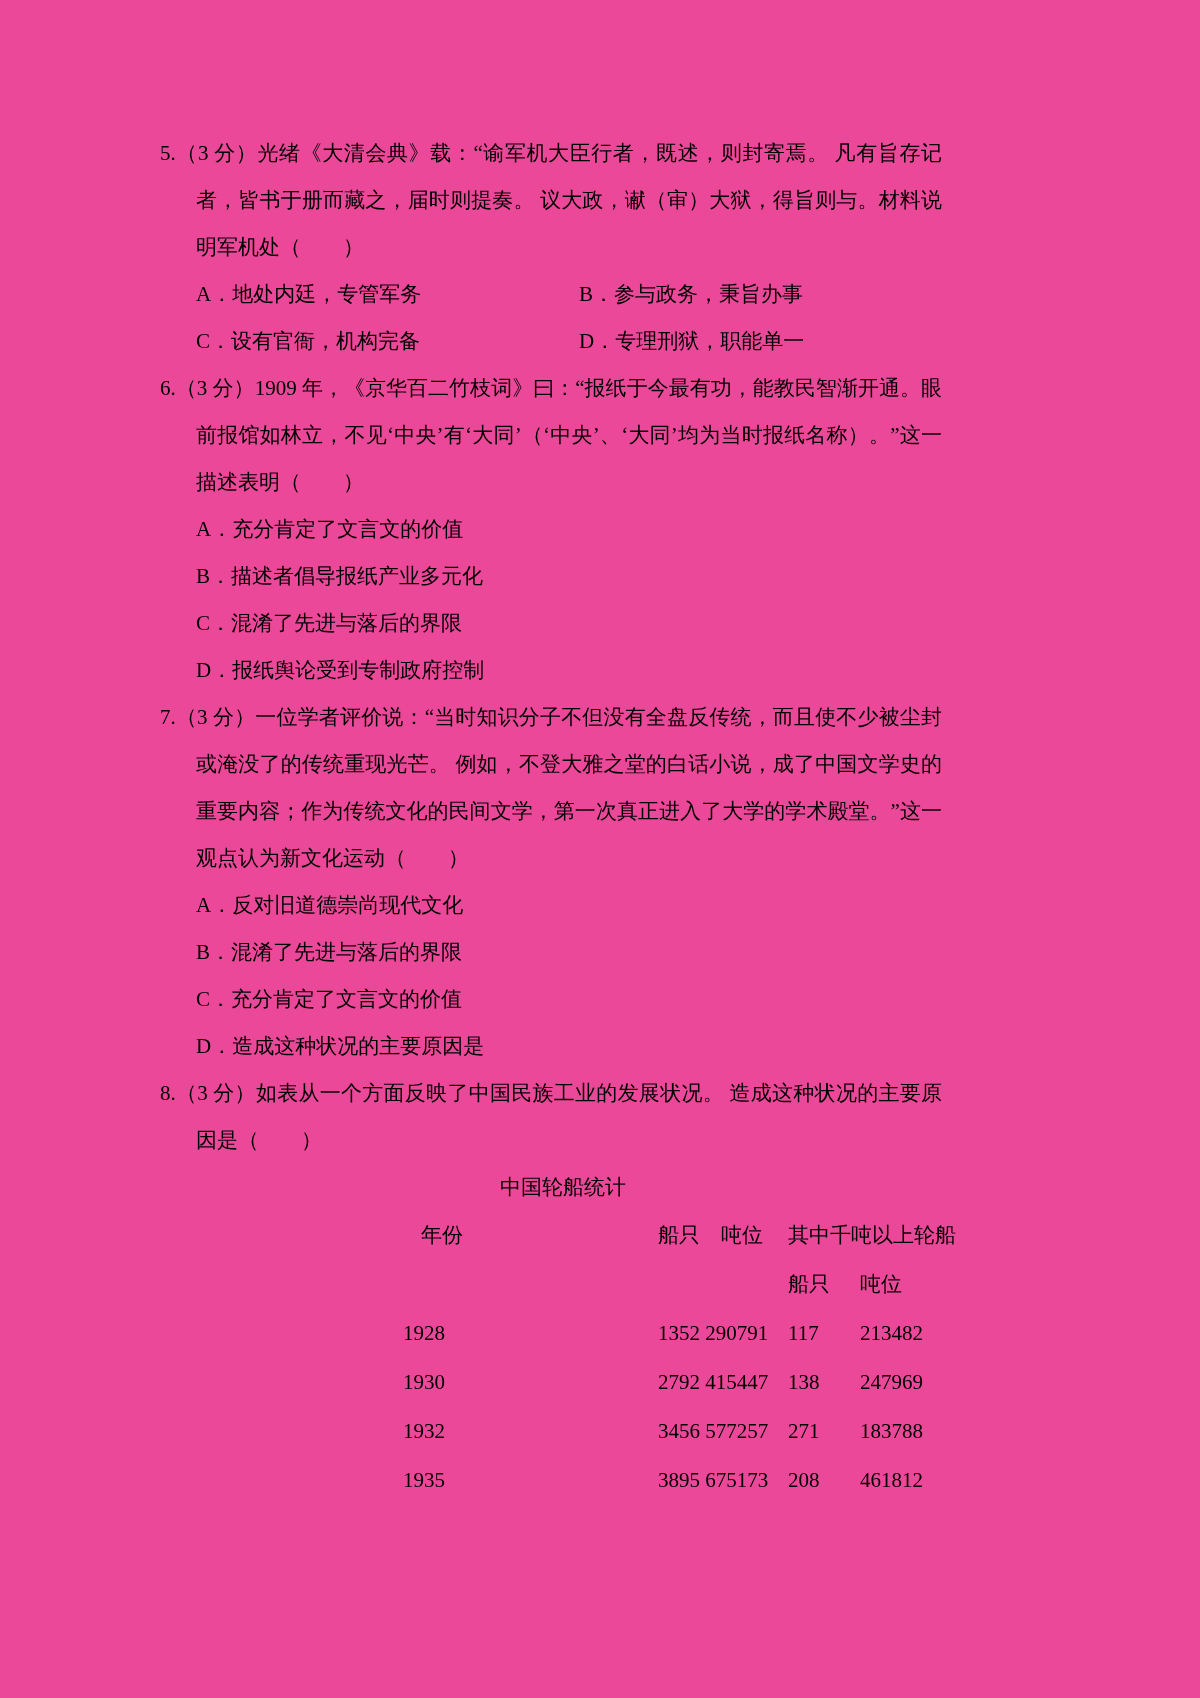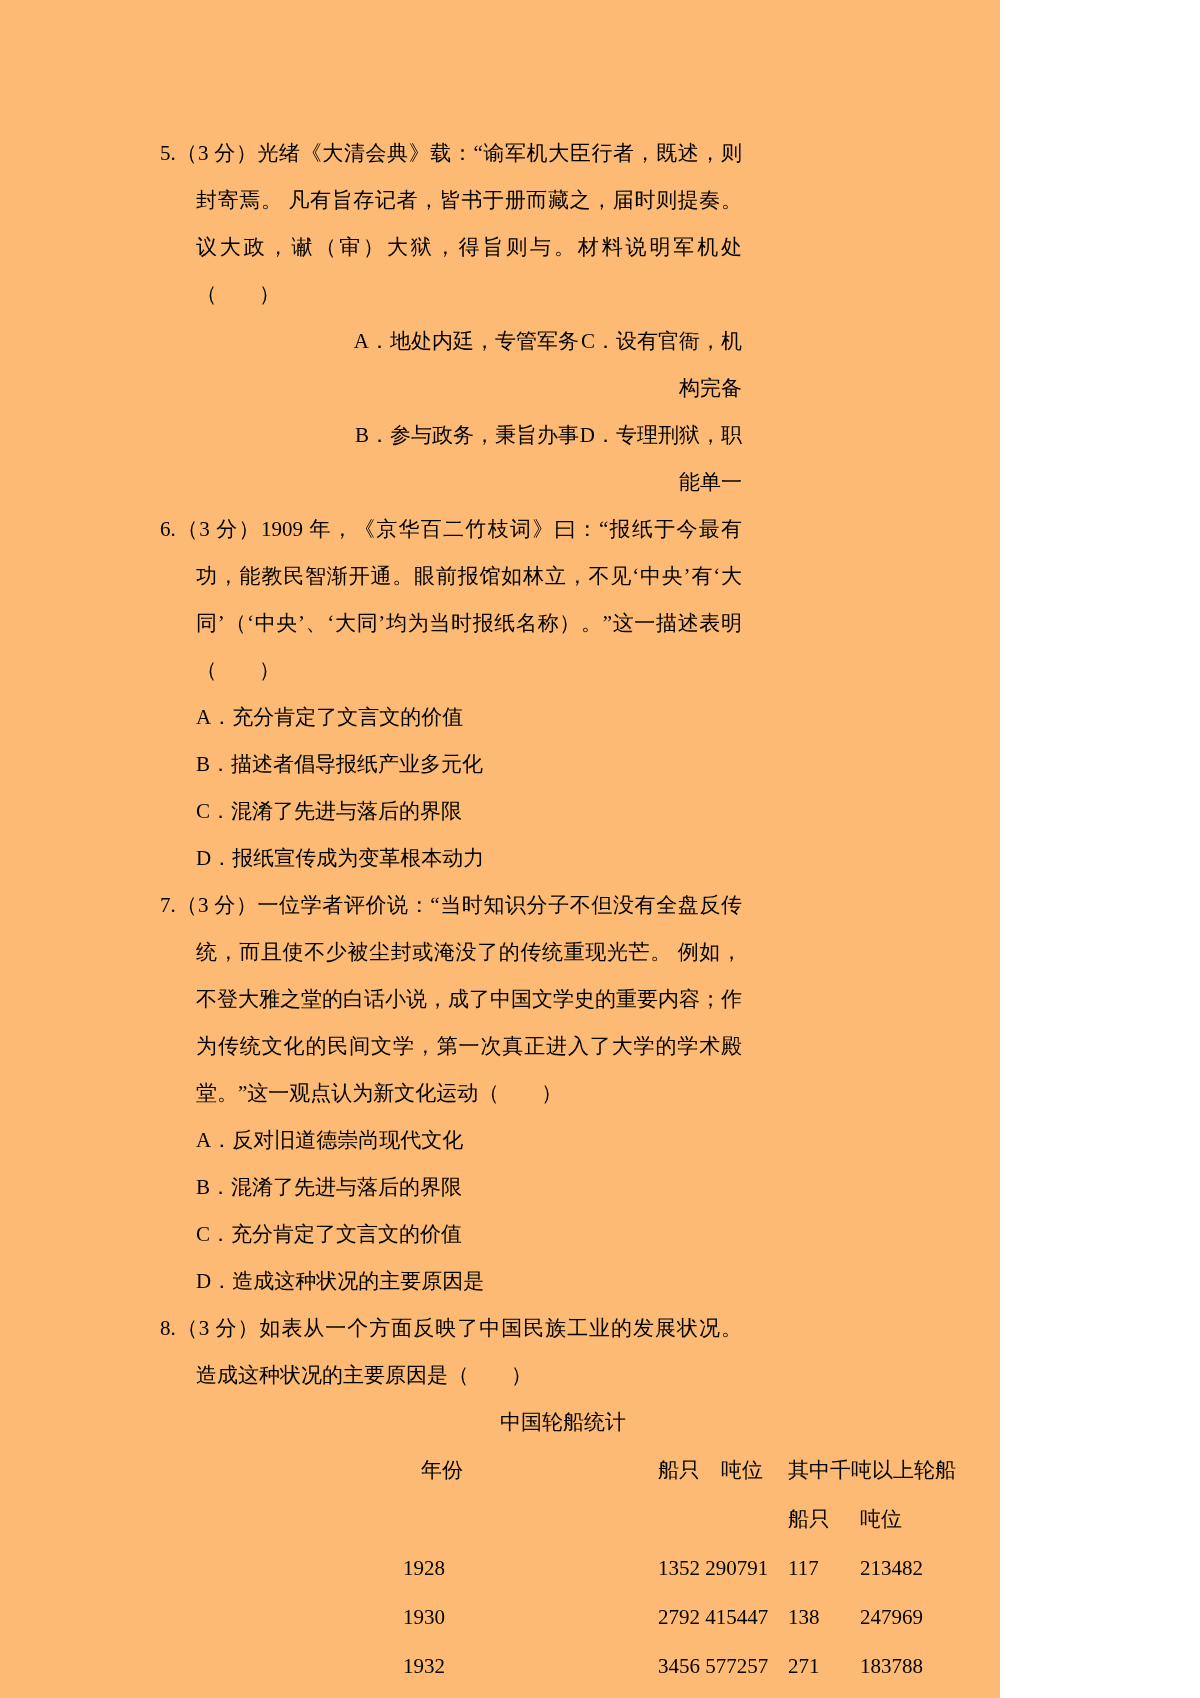--- a/index.html
+++ b/index.html
@@ -9,44 +9,43 @@
   }
   body {
     width: 1200px;
     height: 1698px;
     overflow: hidden;
     font-family: "Liberation Serif", "DejaVu Serif", serif;
     color: #000000;
   }
   .page {
     position: relative;
-    width: 1000px;
+    width: 1200px;
     height: 1698px;
-    background: #fdba74;
+    background: #ec4899;
     overflow: hidden;
   }
   .content {
     padding: 130px 258px 0 160px;
     font-size: 21px;
     line-height: 47px;
   }
   .question { }
   .question-stem {
     text-align: justify;
     padding-left: 36px;
     text-indent: -36px;
   }
   .options-list .option {
     padding-left: 36px;
   }
   .options-grid {
     padding-left: 36px;
     display: grid;
     grid-template-columns: 383px 1fr;
-    text-align: right;
   }
   .table-title {
     margin-left: 340px;
   }
   .ship-table {
     margin-left: 243px;
     display: grid;
     grid-template-columns: 255px 130px 72px 92px;
   }
   .ship-table .cell {
@@ -62,32 +61,32 @@
 </style>
 </head>
 <body>
 
 <div class="page">
   <div class="content">
       <div class="question">
         <div class="question-stem">5.（3 分）光绪《大清会典》载：“谕军机大臣行者，既述，则封寄焉。 凡有旨存记者，皆书于册而藏之，届时则提奏。 议大政，谳（审）大狱，得旨则与。材料说明军机处（　　）</div>
         <div class="options-grid">
           <div class="option">A．地处内廷，专管军务</div>
+          <div class="option">B．参与政务，秉旨办事</div>
           <div class="option">C．设有官衙，机构完备</div>
-          <div class="option">B．参与政务，秉旨办事</div>
           <div class="option">D．专理刑狱，职能单一</div>
         </div>
       </div>
       <div class="question">
         <div class="question-stem">6.（3 分）1909 年，《京华百二竹枝词》曰：“报纸于今最有功，能教民智渐开通。眼前报馆如林立，不见‘中央’有‘大同’（‘中央’、‘大同’均为当时报纸名称）。”这一描述表明（　　）</div>
         <div class="options-list">
           <div class="option">A．充分肯定了文言文的价值</div>
           <div class="option">B．描述者倡导报纸产业多元化</div>
           <div class="option">C．混淆了先进与落后的界限</div>
-          <div class="option">D．报纸宣传成为变革根本动力</div>
+          <div class="option">D．报纸舆论受到专制政府控制</div>
         </div>
       </div>
       <div class="question">
         <div class="question-stem">7.（3 分）一位学者评价说：“当时知识分子不但没有全盘反传统，而且使不少被尘封或淹没了的传统重现光芒。 例如，不登大雅之堂的白话小说，成了中国文学史的重要内容；作为传统文化的民间文学，第一次真正进入了大学的学术殿堂。”这一观点认为新文化运动（　　）</div>
         <div class="options-list">
           <div class="option">A．反对旧道德崇尚现代文化</div>
           <div class="option">B．混淆了先进与落后的界限</div>
           <div class="option">C．充分肯定了文言文的价值</div>
           <div class="option">D．造成这种状况的主要原因是</div>
         </div>

